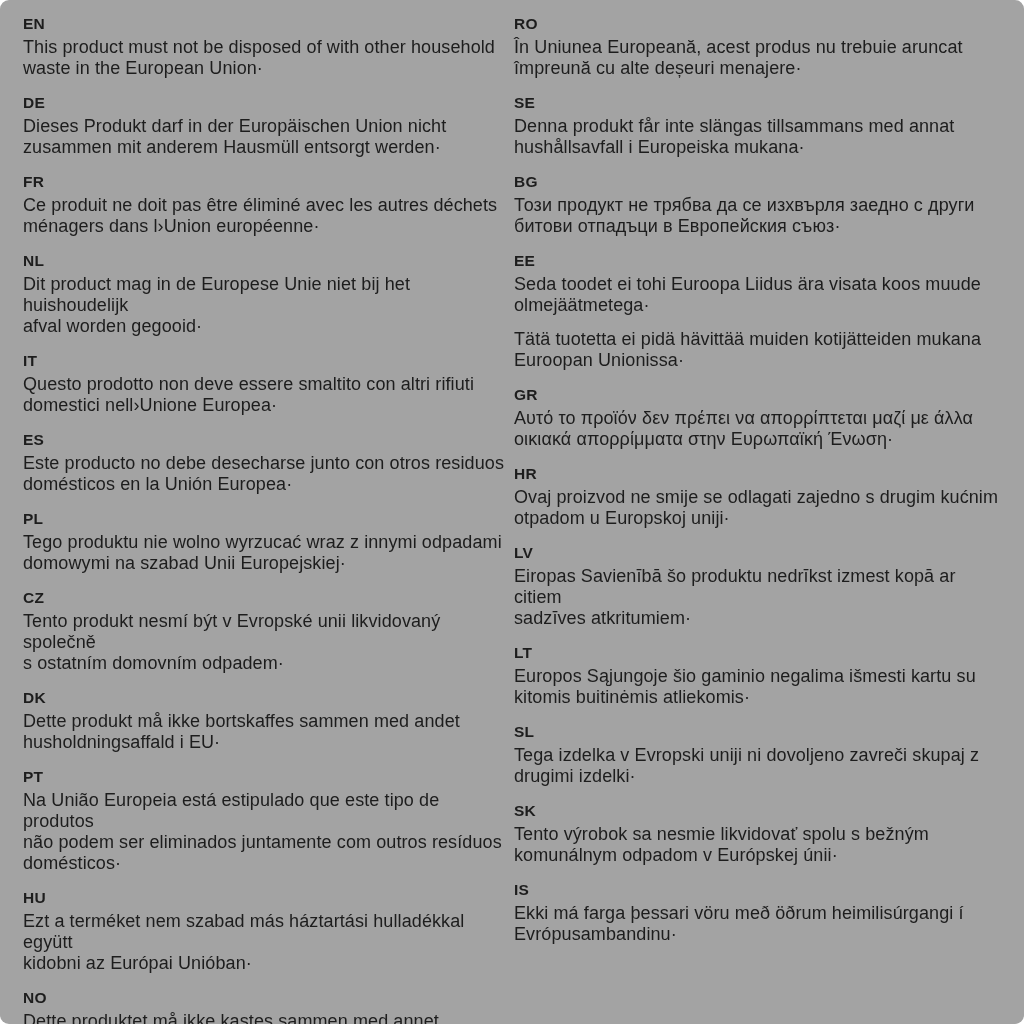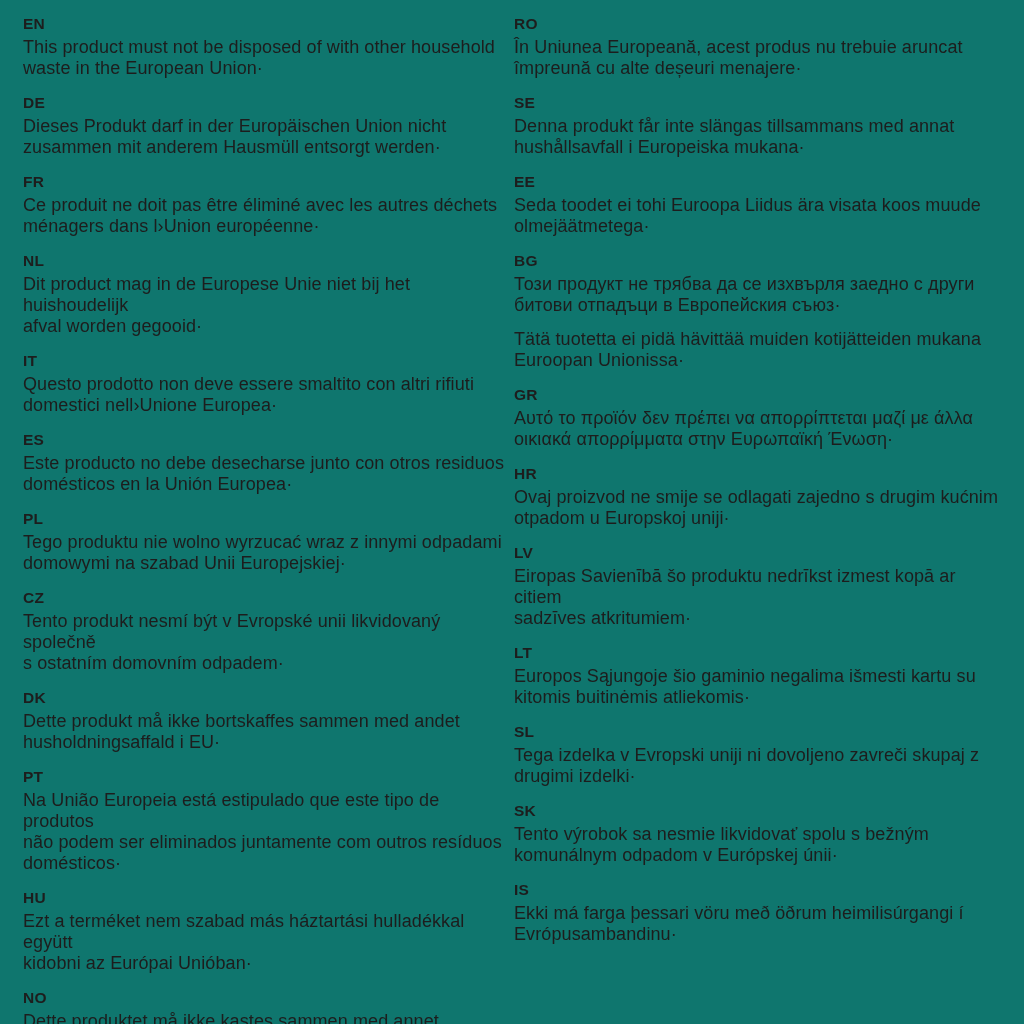--- a/index.html
+++ b/index.html
@@ -13,21 +13,22 @@
     overflow: hidden;
     font-family: "Liberation Sans", "DejaVu Sans", sans-serif;
     color: #1d1d1d;
   }
   .page {
     box-sizing: border-box;
     width: 1024px;
     height: 1024px;
     padding: 13px 18px 0 23px;
     display: flex;
-    background: #0f766e;
+    background: #a3a3a3;
+    border-radius: 9px;
   }
   .col {
     box-sizing: border-box;
   }
   .col-left {
     width: 491px;
     flex: 0 0 491px;
   }
   .col-right {
     width: 492px;
@@ -122,28 +123,28 @@
         <div class="code">RO</div>
         <div class="text">În Uniunea Europeană, acest produs nu trebuie aruncat
 împreună cu alte deșeuri menajere·</div>
       </div>
       <div class="section">
         <div class="code">SE</div>
         <div class="text">Denna produkt får inte slängas tillsammans med annat
 hushållsavfall i Europeiska mukana·</div>
       </div>
       <div class="section">
+        <div class="code">BG</div>
+        <div class="text">Този продукт не трябва да се изхвърля заедно с други
+битови отпадъци в Европейския съюз·</div>
+      </div>
+      <div class="section">
         <div class="code">EE</div>
         <div class="text">Seda toodet ei tohi Euroopa Liidus ära visata koos muude
 olmejäätmetega·</div>
-      </div>
-      <div class="section">
-        <div class="code">BG</div>
-        <div class="text">Този продукт не трябва да се изхвърля заедно с други
-битови отпадъци в Европейския съюз·</div>
       </div>
       <div class="section">
         <div class="text">Tätä tuotetta ei pidä hävittää muiden kotijätteiden mukana
 Euroopan Unionissa·</div>
       </div>
       <div class="section">
         <div class="code">GR</div>
         <div class="text">Αυτό το προϊόν δεν πρέπει να απορρίπτεται μαζί με άλλα
 οικιακά απορρίμματα στην Ευρωπαϊκή Ένωση·</div>
       </div>

